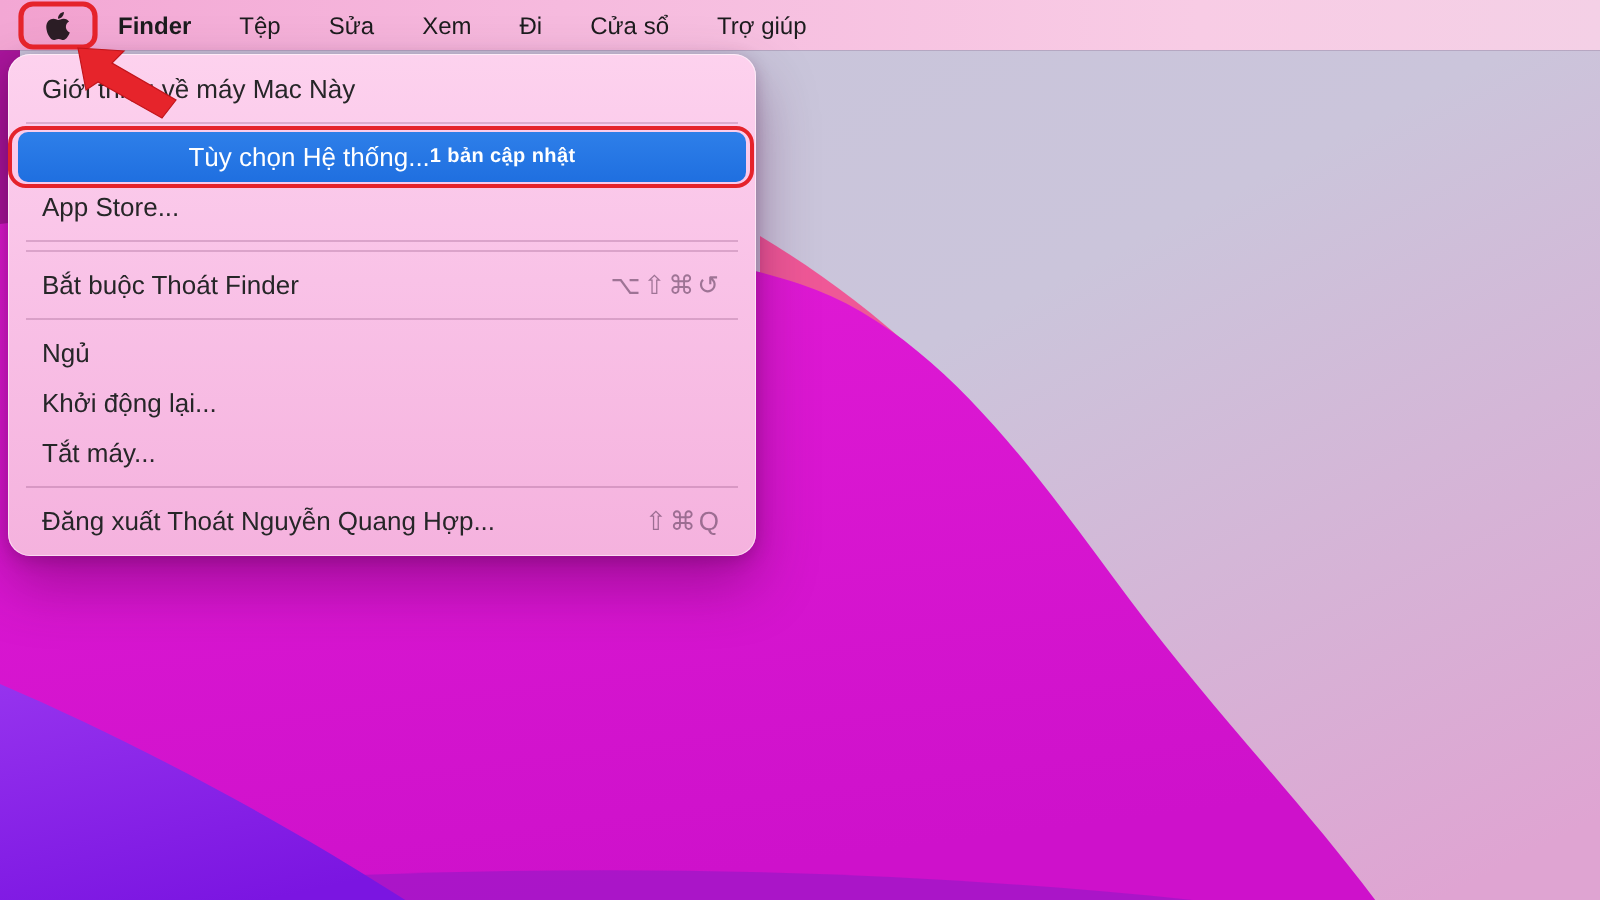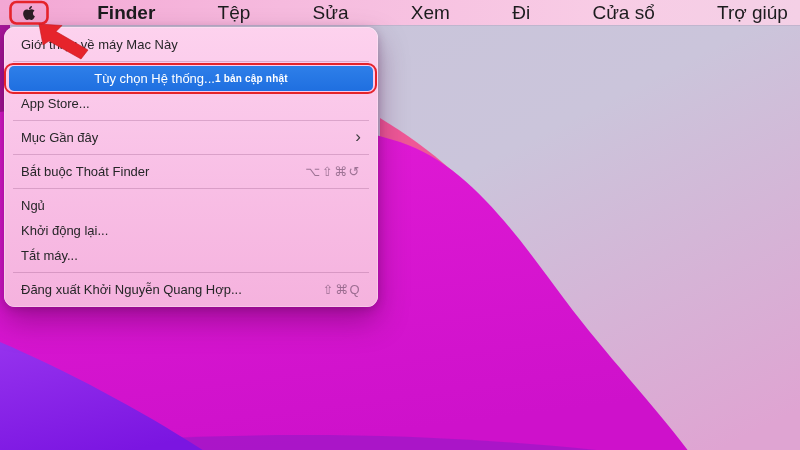--- a/index.html
+++ b/index.html
@@ -10,21 +10,21 @@
   }
   .stage{position:absolute;inset:0;width:800px;height:450px;}
   .wallpaper{position:absolute;inset:0;z-index:0;}
 
   
   .menubar{
     position:absolute;left:0;top:0;width:800px;height:25px;z-index:10;
     display:flex;align-items:center;
     background:linear-gradient(90deg,#f3a7d4 0%,#f6bade 35%,#f8cce5 75%,#f4d0e6 100%);
     box-shadow:0 .5px 0 rgba(120,80,120,.25);
-    font-size:19px;color:#1c1c1e;justify-content:space-between;
+    font-size:12px;color:#1c1c1e;
   }
   .apple-wrap{width:16px;margin-left:21px;display:flex;align-items:center;justify-content:center;}
   .apple-wrap svg{height:16px;display:block;}
   .mb-app{font-weight:700;margin-left:22px;padding-right:12px;}
   .mb-item{padding:0 12px;font-weight:400;}
 
   
   .panel{
     position:absolute;left:4px;top:27px;width:374px;z-index:20;
     padding:5px 0;border-radius:11px;
@@ -112,24 +112,20 @@
       </div>
       <div class="red-box"></div>
     </div>
 
     <div class="row">
       <span class="lbl">App Store...</span>
     </div>
 
     <div class="sep"></div>
 
-    <div class="row">
-      <span class="lbl">Mục Gần đây</span>
-      <span class="chev">›</span>
-    </div>
 
     <div class="sep"></div>
 
     <div class="row">
       <span class="lbl">Bắt buộc Thoát Finder</span>
       <span class="shortcut">⌥⇧⌘↺</span>
     </div>
 
     <div class="sep"></div>
 
@@ -139,21 +135,21 @@
     <div class="row">
       <span class="lbl">Khởi động lại...</span>
     </div>
     <div class="row">
       <span class="lbl">Tắt máy...</span>
     </div>
 
     <div class="sep"></div>
 
     <div class="row">
-      <span class="lbl">Đăng xuất Khởi Nguyễn Quang Hợp...</span>
+      <span class="lbl">Đăng xuất Thoát Nguyễn Quang Hợp...</span>
       <span class="shortcut">⇧⌘Q</span>
     </div>
 
   </div>
 
   <svg class="annot" width="120" height="70" viewBox="0 0 120 70">
     <rect x="10.5" y="2" width="37" height="21.5" rx="6" fill="rgba(240,120,170,0.12)" stroke="#e5232b" stroke-width="2.6"></rect>
     <polygon points="39,24 62,25.5 56,31.5 88,50 81,59 49,41 43,45" fill="#e6242b" stroke="#c2151c" stroke-width="0.6"></polygon>
   </svg>
 

